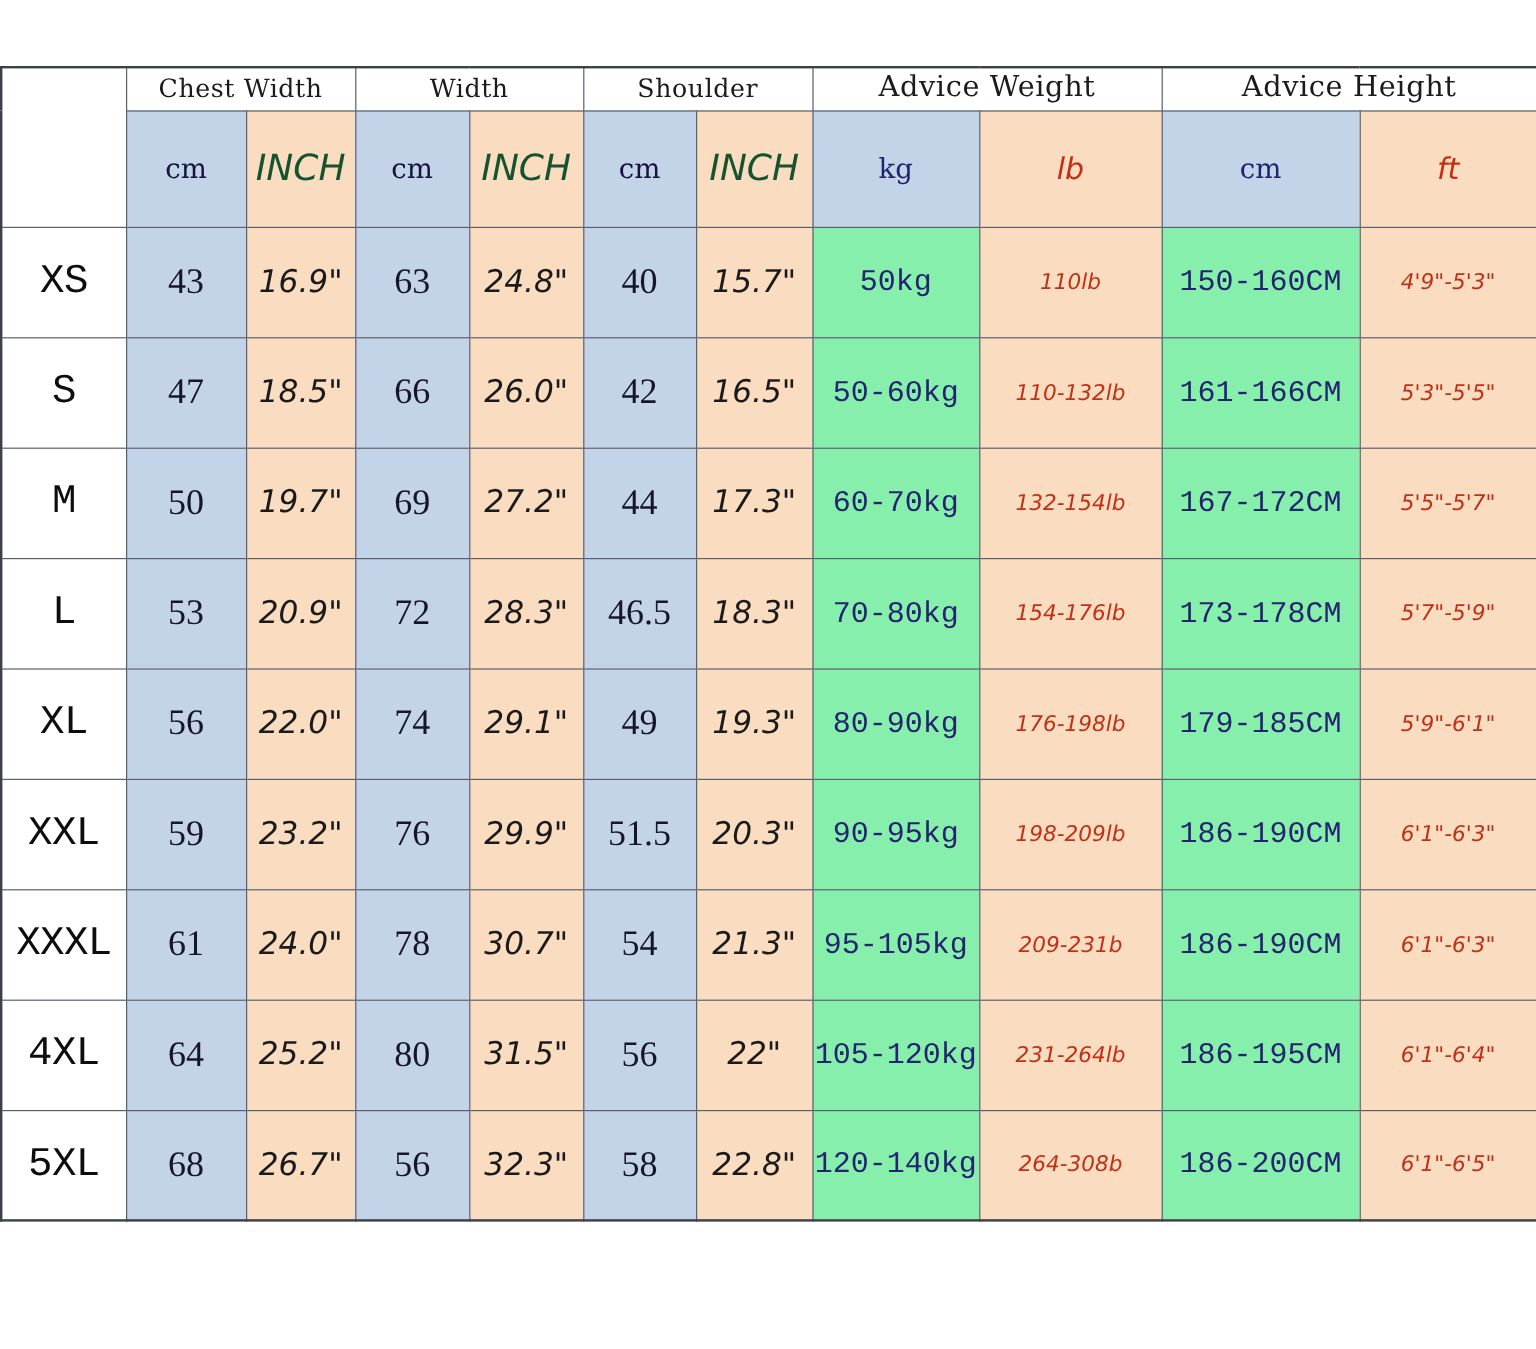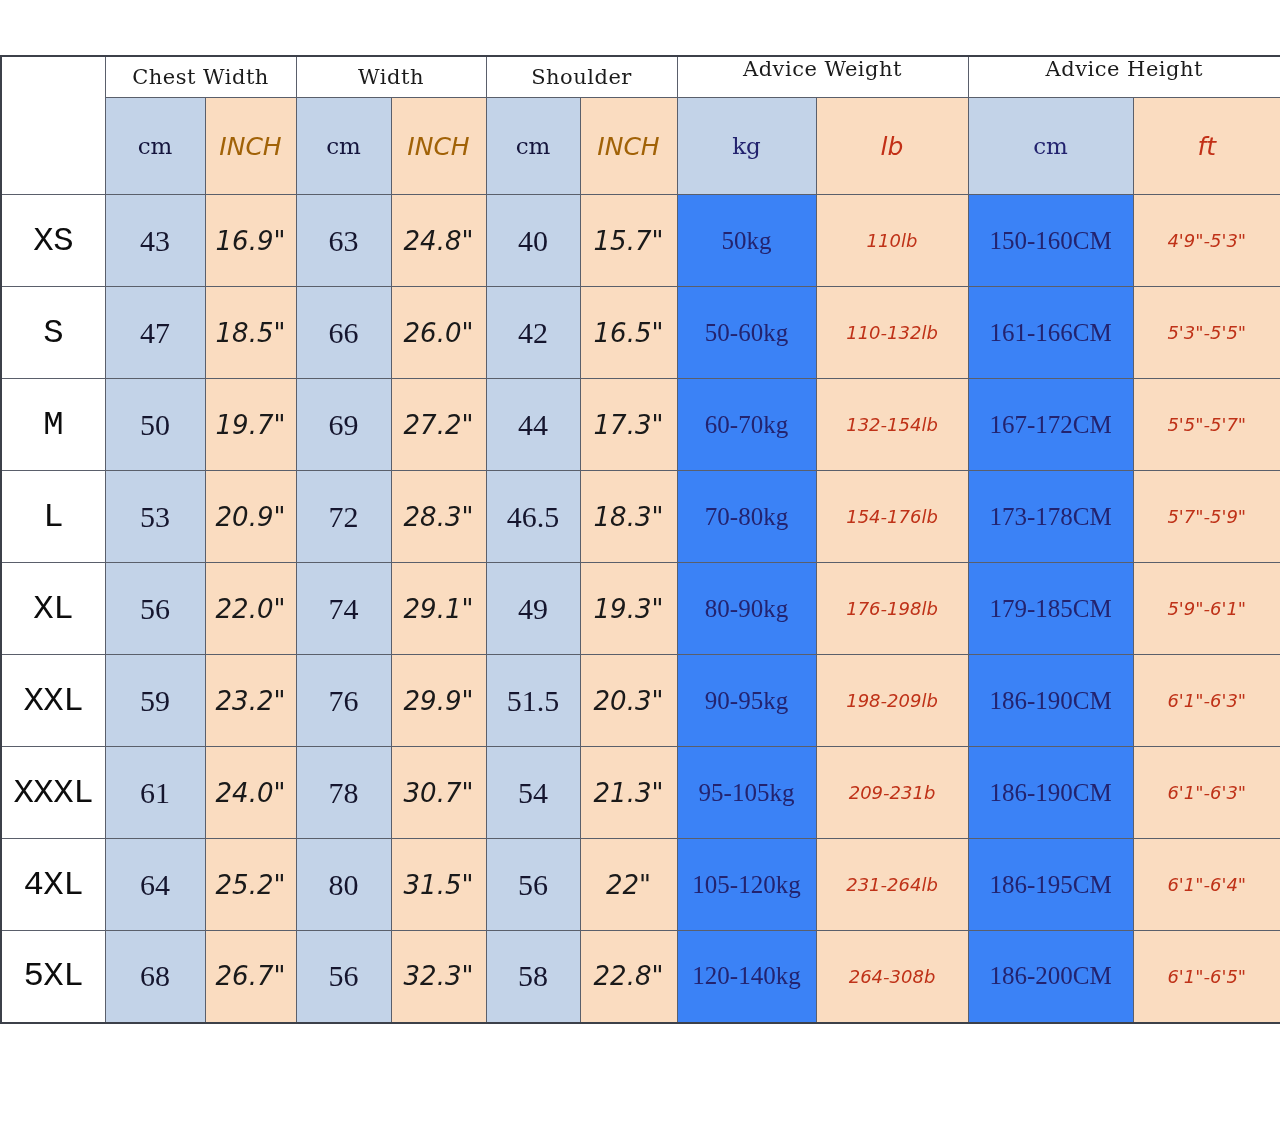--- a/index.html
+++ b/index.html
@@ -56,43 +56,43 @@
   .grp-label {
     background: #ffffff;
     font-family: "DejaVu Serif", serif;
     font-size: 21px;
     color: #1b1b1b;
     letter-spacing: 0.5px;
     font-weight: bold;
   }
   .grp-label.advice {
     vertical-align: bottom;
-    padding-bottom: 16px;
-    font-size: 21px;
+    padding-bottom: 6px;
+    font-size: 24px;
   }
   .corner-blank { background: #ffffff; }
 
   
   tr.unit-row { height: 97px; padding-left: 38px; }
   .unit-cm {
     background: #c3d3e8;
     font-family: "DejaVu Serif", serif;
     font-weight: bold;
     font-size: 23px;
     color: #14143c;
     vertical-align: middle;
   }
   .unit-cm.navy { color: #22226e; margin-top: 24px; }
   .unit-in {
     background: #fadcc0;
     font-family: "DejaVu Sans", sans-serif;
     font-style: italic;
     font-weight: bold;
-    font-size: 25px;
-    color: #a16207;
+    font-size: 30px;
+    color: #14532d;
     vertical-align: bottom;
     padding-bottom: 10px;
   }
   .unit-in.red {
     color: #c22f16;
     font-size: 25px;
   }
 
   
   tr.data-row { height: 92px; }
@@ -122,22 +122,22 @@
     font-style: italic;
     font-weight: bold;
     font-size: 26px;
     color: #1a1a1a;
     vertical-align: bottom;
     padding-bottom: 8px;
   }
 
   td.kg-cell,
   td.hcm-cell {
-    background: #3b82f6;
-    font-family: Liberation Serif, serif;
+    background: #86efac;
+    font-family: Liberation Mono, monospace;
     font-weight: bold;
     font-size: 25px;
     color: #23236f;
     vertical-align: top;
     padding-top: 12px;
   }
   td.hcm-cell { font-size: 25px; }
 
   td.lb-cell,
   td.ft-cell {

